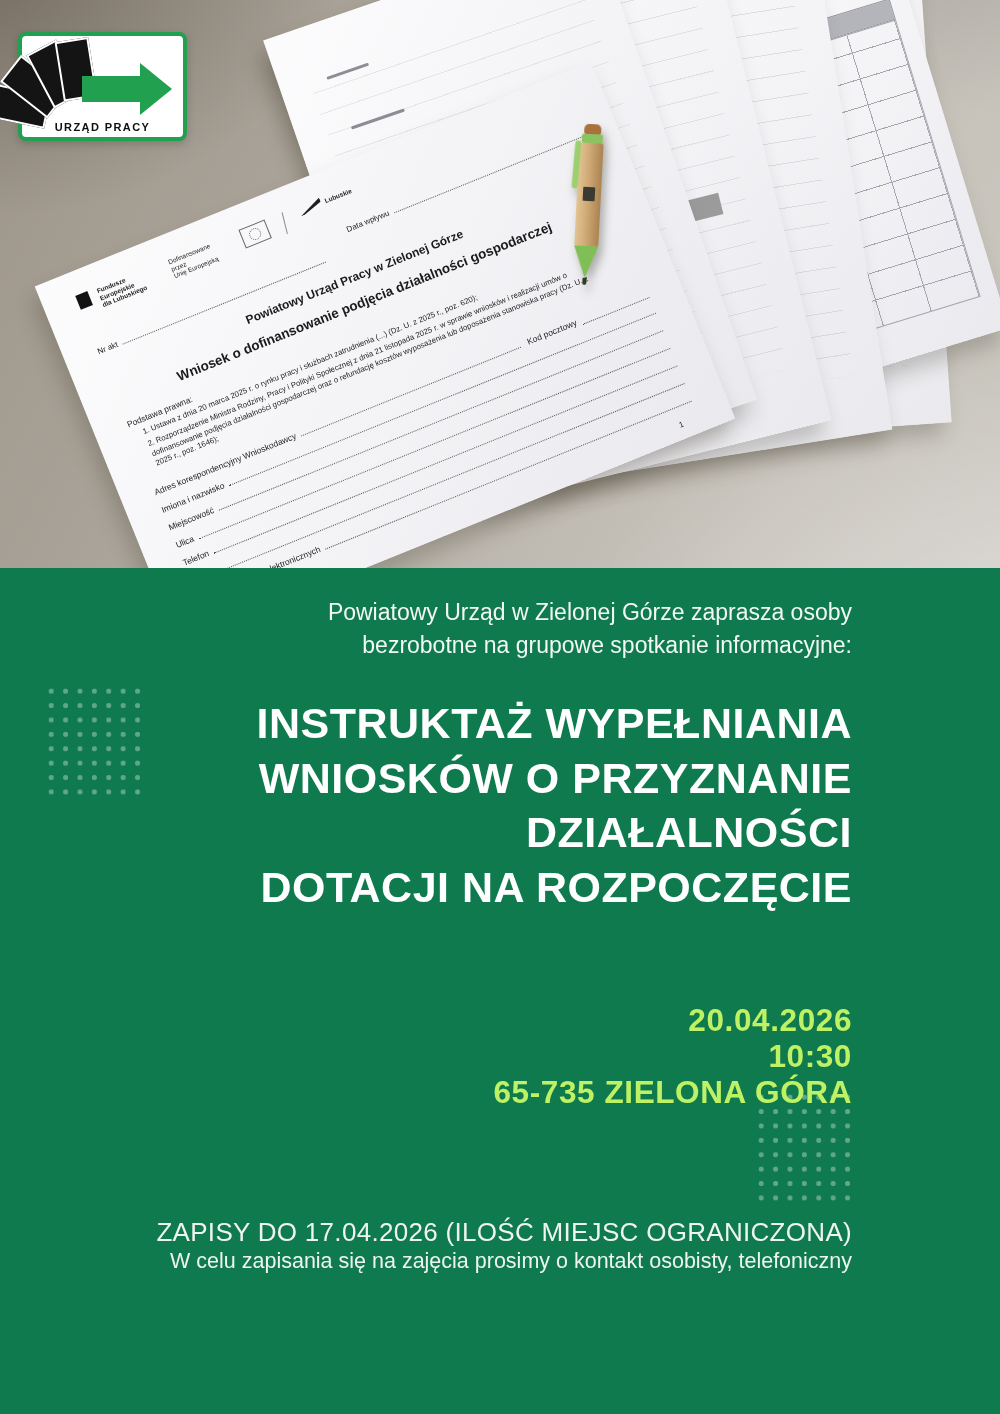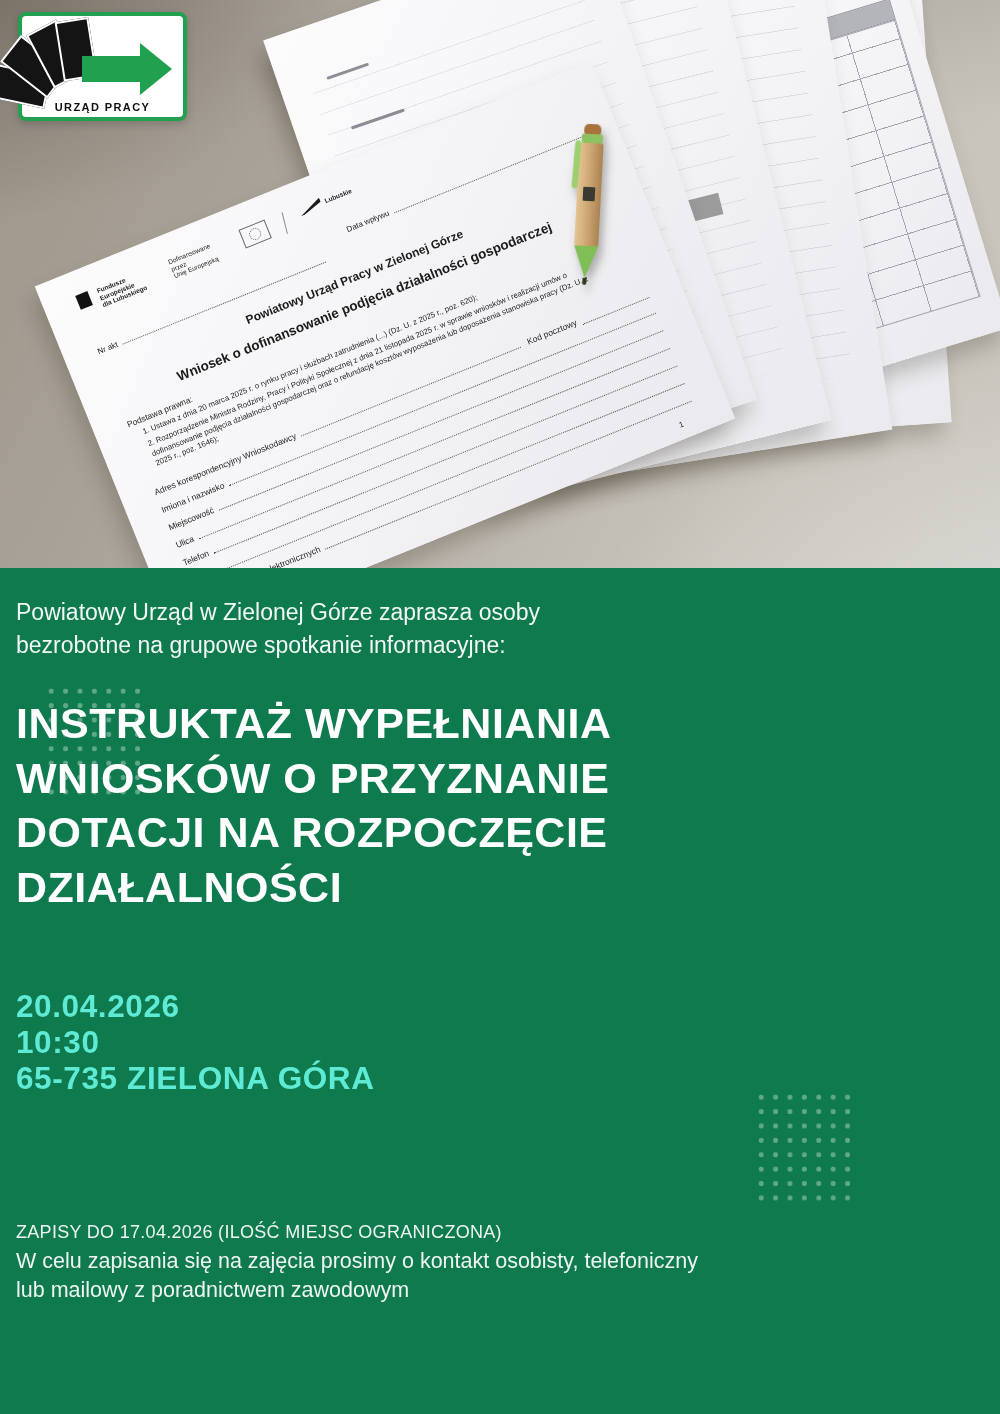--- a/index.html
+++ b/index.html
@@ -70,47 +70,47 @@
   .pen-barrel{width:24px;height:103px;background:linear-gradient(90deg,#e3c492 0%,#cfa975 45%,#aa8350 100%);
               border-radius:2px;position:relative;}
   .pen-sticker{position:absolute;left:6px;top:44px;width:12px;height:14px;background:#3a3a32;border-radius:1px;}
   .pen-cone{width:0;height:0;border-left:12px solid transparent;border-right:12px solid transparent;
             border-top:32px solid #7fbf55;}
   .pen-nib{width:4px;height:7px;background:#2f3a25;border-radius:0 0 2px 2px;}
   .pen-clip{position:absolute;left:3px;top:17px;width:6px;height:48px;background:#9ccf6e;
             border-radius:3px;transform:rotate(2deg);}
 
   
-  .badge{position:absolute;left:18px;top:12px;width:161px;height:101px;background:#ffffff;
+  .badge{position:absolute;left:18px;top:32px;width:161px;height:101px;background:#ffffff;
          border:4px solid #21A04F;border-radius:8px;z-index:60;box-shadow:0 3px 8px rgba(0,0,0,.18);}
   .fanpiece{position:absolute;width:30px;height:56px;background:#141414;border:2px solid #ffffff;
             transform-origin:50% 92%;}
   .fp1{left:4px;top:20px;transform:rotate(-78deg);}
   .fp2{left:15px;top:11px;transform:rotate(-52deg);}
   .fp3{left:28px;top:5px;transform:rotate(-28deg);}
   .fp4{left:41px;top:3px;transform:rotate(-9deg);}
   .arrow-body{position:absolute;left:60px;top:40px;width:58px;height:26px;background:#21A04F;}
   .arrow-head{position:absolute;left:118px;top:27px;width:0;height:0;
               border-top:26px solid transparent;border-bottom:26px solid transparent;border-left:32px solid #21A04F;}
   .badge-label{position:absolute;left:0;right:0;bottom:4px;text-align:center;font-size:11px;
                font-weight:bold;letter-spacing:1.4px;color:#0f0f0f;}
 
   
   .green{position:absolute;left:0;top:568px;width:1000px;height:846px;background:#0E7A4E;color:#ffffff;}
   .dotgrid{position:absolute;width:101px;height:115px;
       background-image:radial-gradient(circle,rgba(255,255,255,.34) 2.3px,transparent 2.9px);
       background-size:14.4px 14.4px;background-position:2px 2px;}
   .dots-left{left:42px;top:114px;}
   .dots-right{left:752px;top:520px;}
-  .txt{position:absolute;left:0;width:852px;text-align:left;margin-left:16px;}
+  .txt{position:absolute;left:0;width:852px;text-align:right;}
   .intro{top:28px;font-size:23px;line-height:32.5px;color:#f2f8f4;}
   .title{top:128px;font-size:43px;line-height:54.5px;font-weight:bold;letter-spacing:.5px;color:#ffffff;}
-  .event{top:420px;font-size:31.5px;line-height:36px;font-weight:bold;letter-spacing:.6px;color:#5eead4;}
+  .event{top:434px;font-size:31.5px;line-height:36px;font-weight:bold;letter-spacing:.6px;color:#bef264;}
   .reg{top:650px;font-size:21.5px;line-height:28.8px;color:#eef5f1;}
-  .reg .first{font-size:18px;letter-spacing:.3px;}
+  .reg .first{font-size:26px;letter-spacing:.3px;}
 </style>
 </head>
 <body>
 
 <div class="poster">
 
   <div class="photo">
 
     <div class="sheet s0">
       <div class="mark" style="left:60px;top:120px;width:70px;"></div>
@@ -252,30 +252,29 @@
     <div class="dotgrid dots-right"></div>
 
     <div class="txt intro">
       <div>Powiatowy Urząd w Zielonej Górze zaprasza osoby</div>
       <div>bezrobotne na grupowe spotkanie informacyjne:</div>
     </div>
 
     <div class="txt title">
       <div>INSTRUKTAŻ WYPEŁNIANIA</div>
       <div>WNIOSKÓW O PRZYZNANIE</div>
+      <div>DZIAŁALNOŚCI</div>
       <div>DOTACJI NA ROZPOCZĘCIE</div>
-      <div>DZIAŁALNOŚCI</div>
     </div>
 
     <div class="txt event">
       <div>20.04.2026</div>
       <div>10:30</div>
       <div>65-735 ZIELONA GÓRA</div>
     </div>
 
     <div class="txt reg">
       <div class="first">ZAPISY DO 17.04.2026 (ILOŚĆ MIEJSC OGRANICZONA)</div>
       <div>W celu zapisania się na zajęcia prosimy o kontakt osobisty, telefoniczny</div>
-      <div>lub mailowy z poradnictwem zawodowym</div>
     </div>
   </div>
 
 </div>
 
 </body></html>

